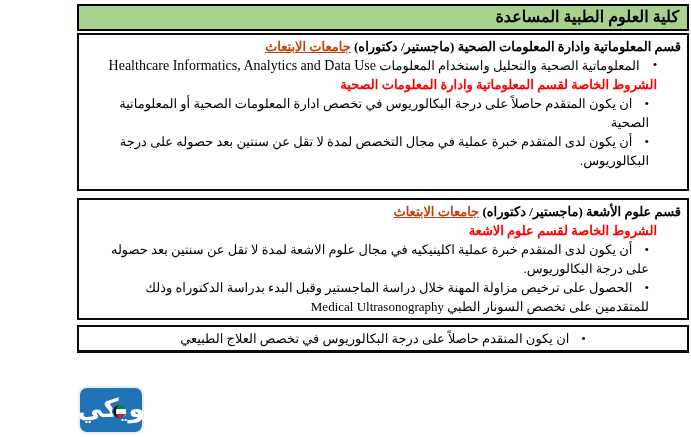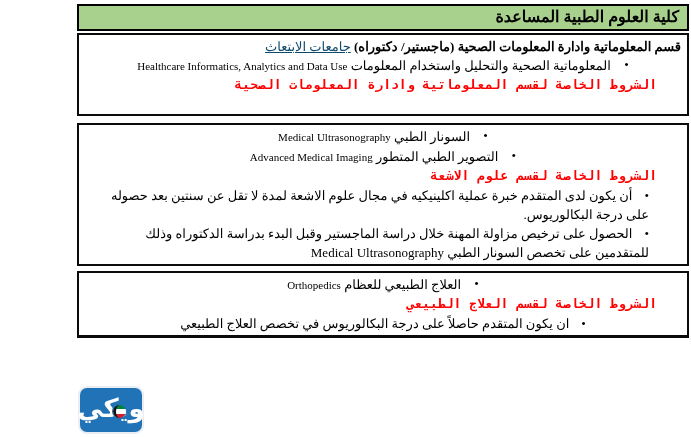--- a/index.html
+++ b/index.html
@@ -33,35 +33,34 @@
   }
   .box.first { padding-bottom:19px; margin-bottom:7px; }
   .box.second { margin-bottom:5px; }
   .box.third { border-bottom-width:3px; }
   .section-title {
     font-weight:bold;
     text-align:right;
     padding-right:2px;
   }
   .link {
-    color:#0c4a6e;
+    color:#c2410c;
     text-decoration:underline;
-    font-weight:normal;
+    font-weight:bold;
     cursor:pointer;
   }
   .program { text-align:center; }
   .bullet { display:inline-block; margin-inline-end:10px; transform:translateY(-1px); }
-  .en { font-size:11px; }
+  .en { font-size:14px; }
   .red-heading {
     color:#ff0000;
     font-weight:bold;
     text-align:right;
     padding-left:4px;
     padding-right:26px;
-    font-family:Liberation Mono, monospace;
   }
   .cond {
     text-align:right;
     padding-right:34px;
     padding-left:10px;
   }
   .cond::before { content:"•"; margin-inline-end:12px; }
   .cond.center { text-align:center; padding:0 10px; }
   
   .watermark {
@@ -103,45 +102,35 @@
     <div class="section-title">
       <span>قسم المعلوماتية وادارة المعلومات الصحية (ماجستير/ دكتوراه)</span>
       <a class="link">جامعات الابتعاث</a>
     </div>
     <div class="program">
       <span class="bullet">•</span>
       <span>المعلوماتية الصحية والتحليل واستخدام المعلومات</span>
       <span class="en" dir="ltr">Healthcare Informatics, Analytics and Data Use</span>
     </div>
     <div class="red-heading">الشروط الخاصة لقسم المعلوماتية وادارة المعلومات الصحية</div>
+    <div class="cond">ان يكون المتقدم حاصلاً على درجة البكالوريوس في تخصص ادارة المعلومات الصحية أو المعلوماتية الصحية</div>
+    <div class="cond">أن يكون لدى المتقدم خبرة عملية في مجال التخصص لمدة لا تقل عن سنتين بعد حصوله على درجة البكالوريوس.</div>
   </section>
 
   <section class="box second">
-    <div class="program">
-      <span class="bullet">•</span>
-      <span>السونار الطبي</span>
-      <span class="en" dir="ltr">Medical Ultrasonography</span>
-    </div>
-    <div class="program">
-      <span class="bullet">•</span>
-      <span>التصوير الطبي المتطور</span>
-      <span class="en" dir="ltr">Advanced Medical Imaging</span>
+    <div class="section-title">
+      <span>قسم علوم الأشعة (ماجستير/ دكتوراه)</span>
+      <a class="link">جامعات الابتعاث</a>
     </div>
     <div class="red-heading">الشروط الخاصة لقسم علوم الاشعة</div>
     <div class="cond">أن يكون لدى المتقدم خبرة عملية اكلينيكيه في مجال علوم الاشعة لمدة لا تقل عن سنتين بعد حصوله على درجة البكالوريوس.</div>
     <div class="cond">الحصول على ترخيص مزاولة المهنة خلال دراسة الماجستير وقبل البدء بدراسة الدكتوراه وذلك للمتقدمين على تخصص السونار الطبي Medical Ultrasonography</div>
   </section>
 
   <section class="box third">
-    <div class="program">
-      <span class="bullet">•</span>
-      <span>العلاج الطبيعي للعظام</span>
-      <span class="en" dir="ltr">Orthopedics</span>
-    </div>
-    <div class="red-heading">الشروط الخاصة لقسم العلاج الطبيعي</div>
     <div class="cond center">ان يكون المتقدم حاصلاً على درجة البكالوريوس في تخصص العلاج الطبيعي</div>
 
   </section>
 
   <div class="watermark">
     <span class="wm-text">ويكي</span>
     <span class="flag-circle"></span>
   </div>
 
 </div>

